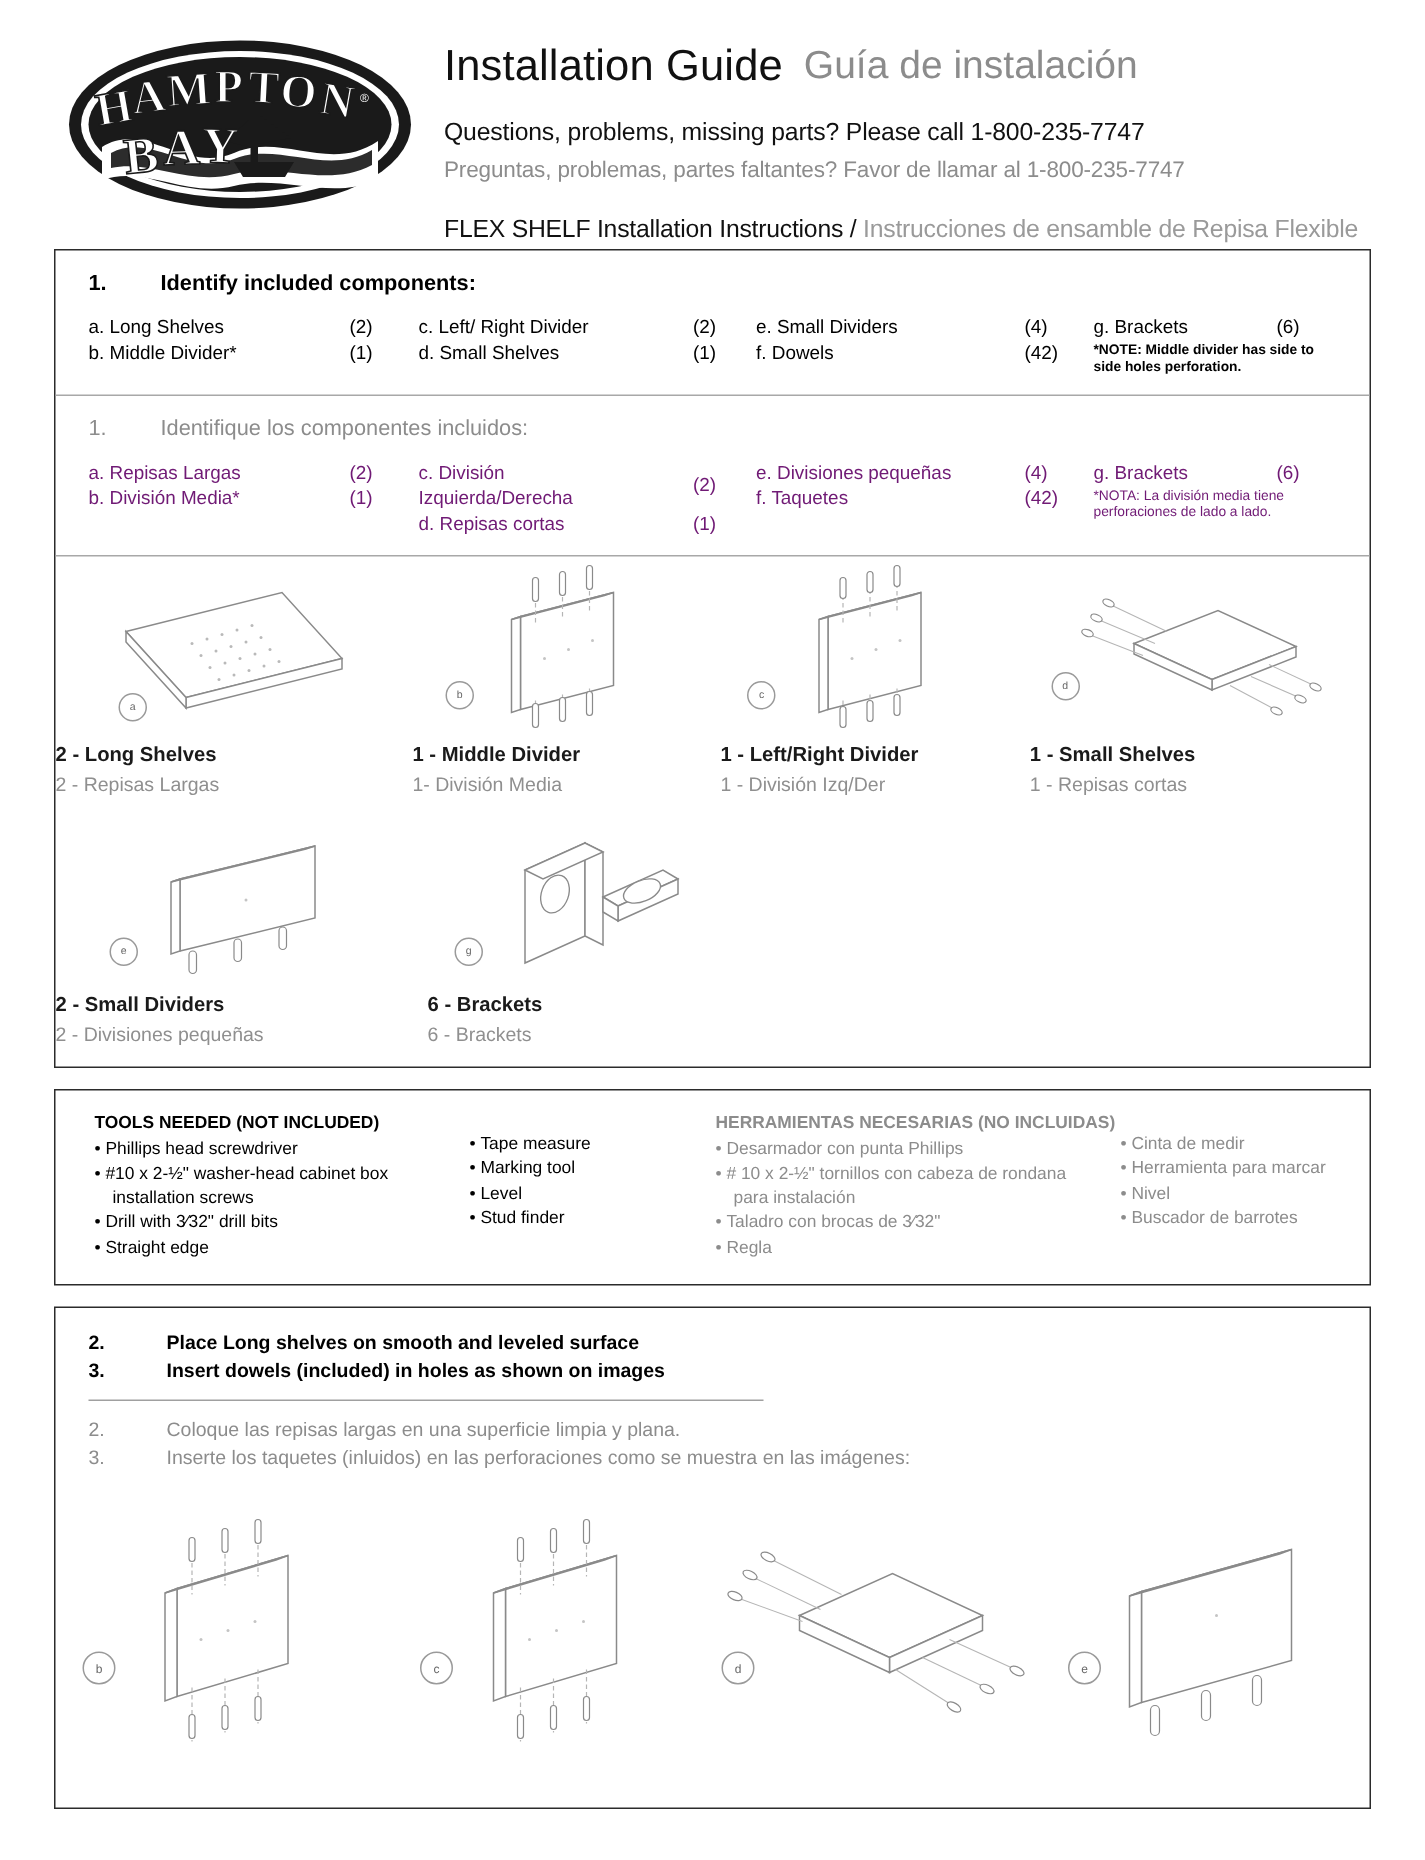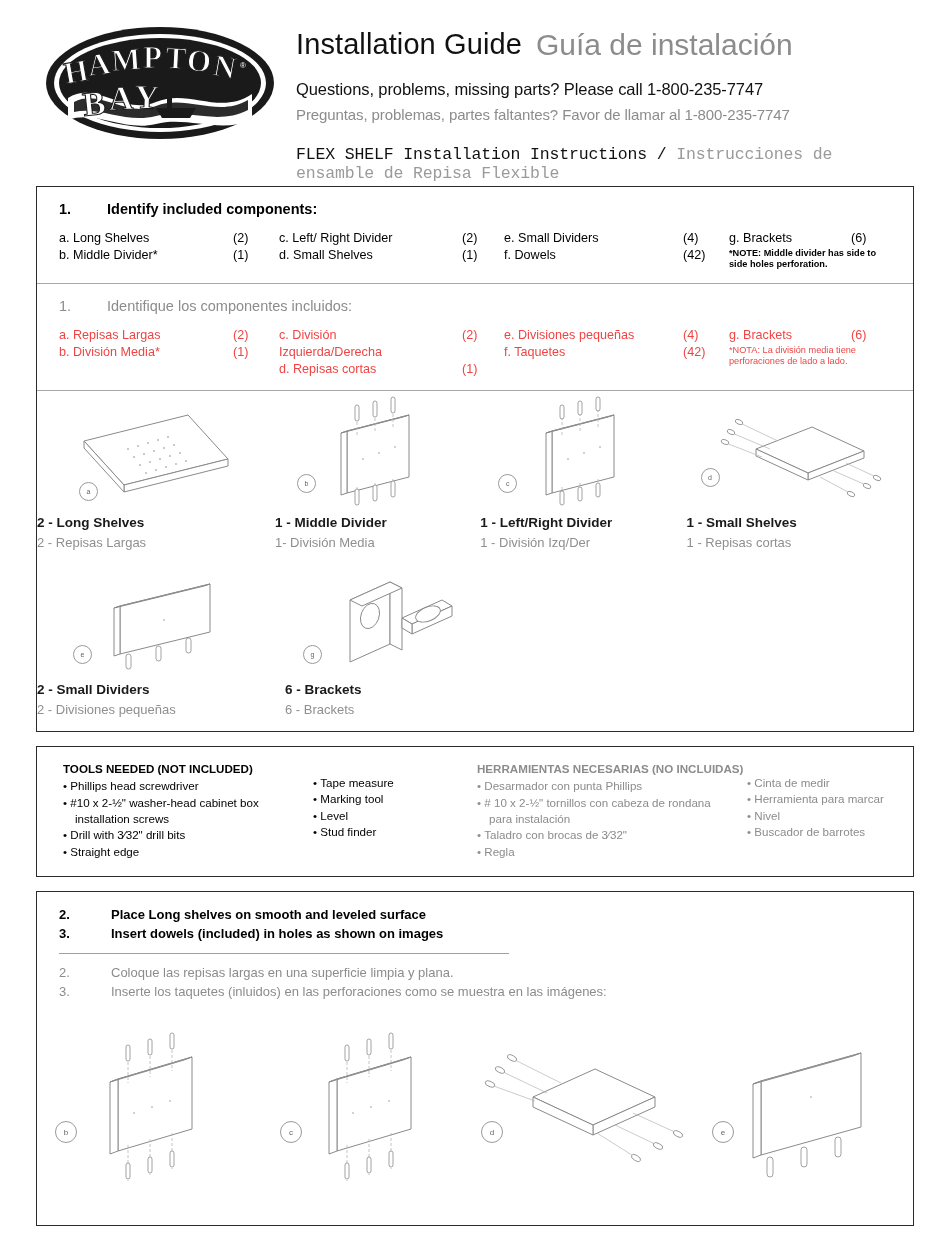--- a/index.html
+++ b/index.html
@@ -5,24 +5,24 @@
   html,body{margin:0;padding:0;background:#fff;}
   body{width:950px;height:1240px;font-family:"Liberation Sans",sans-serif;color:#000;}
   .page{position:relative;width:950px;height:1240px;}
 
   
   .header{display:flex;align-items:flex-start;padding:12px 30px 0 44px;}
   .logo-wrap{width:246px;flex:0 0 246px;padding-top:12px;}
   .head-text{flex:1;padding-left:6px;padding-top:16px;}
   .title-row{display:flex;align-items:flex-start;gap:14px;}
   .title-en{font-size:29px;letter-spacing:.1px;color:#111;}
-  .title-es{font-size:30px;color:#8c8c8c;}
+  .title-es{font-size:26px;color:#8c8c8c;}
   .qline-en{font-size:16.5px;margin-top:18px;color:#111;letter-spacing:-.1px;}
   .qline-es{font-size:15px;margin-top:7px;color:#8c8c8c;letter-spacing:-.1px;}
-  .subline{margin-top:22px;font-size:16.5px;letter-spacing:-.15px;font-family:Liberation Mono, monospace;}
+  .subline{margin-top:22px;font-size:16.5px;letter-spacing:-.15px;}
   .subline .en{color:#111;}
   .subline .es{color:#9a9a9a;}
 
   
   .box{border:1.6px solid #2b2b2b;margin:0 36px;background:#fff;box-sizing:border-box;}
   .box.components{margin-top:3px;}
   .divider{border-top:1.4px solid #a8a8a8;}
 
   .comp-sec{padding:14px 20px 12px 22px;}
   .comp-head{font-size:14.5px;font-weight:bold;}
@@ -32,21 +32,21 @@
   .comp-col{flex:0 0 auto;}
   .comp-col.c1{width:220px;}
   .comp-col.c2{width:225px;}
   .comp-col.c3{width:225px;}
   .comp-col.c4{width:auto;flex:1;}
   .comp-line{display:flex;font-size:12.6px;line-height:17px;gap:32px;}
   .comp-line .lbl{flex:1;}
   .comp-line .qty{width:42px;text-align:left;}
   .comp-col.c1 .qty,.comp-col.c3 .qty{width:46px;}
   .note{font-size:9.2px;line-height:11.4px;margin-top:1px;max-width:165px;font-weight:bold;}
-  .es .comp-line,.es .note{color:#ef4444;}
+  .es .comp-line,.es .note{color:#701a75;align-items:center;}
   .es .note{font-weight:normal;}
   .es .comp-line{font-weight:normal;}
 
   
   .parts{padding:10px 0 14px 0;}
   .parts-row{display:flex;}
   .part{position:relative;text-align:left;}
   .part .art{height:108px;display:flex;align-items:center;justify-content:center;position:relative;}
   .badge{width:17px;height:17px;border:1px solid #9a9a9a;border-radius:50%;font-size:7px;color:#666;
          display:flex;align-items:center;justify-content:center;position:absolute;background:#fff;}

